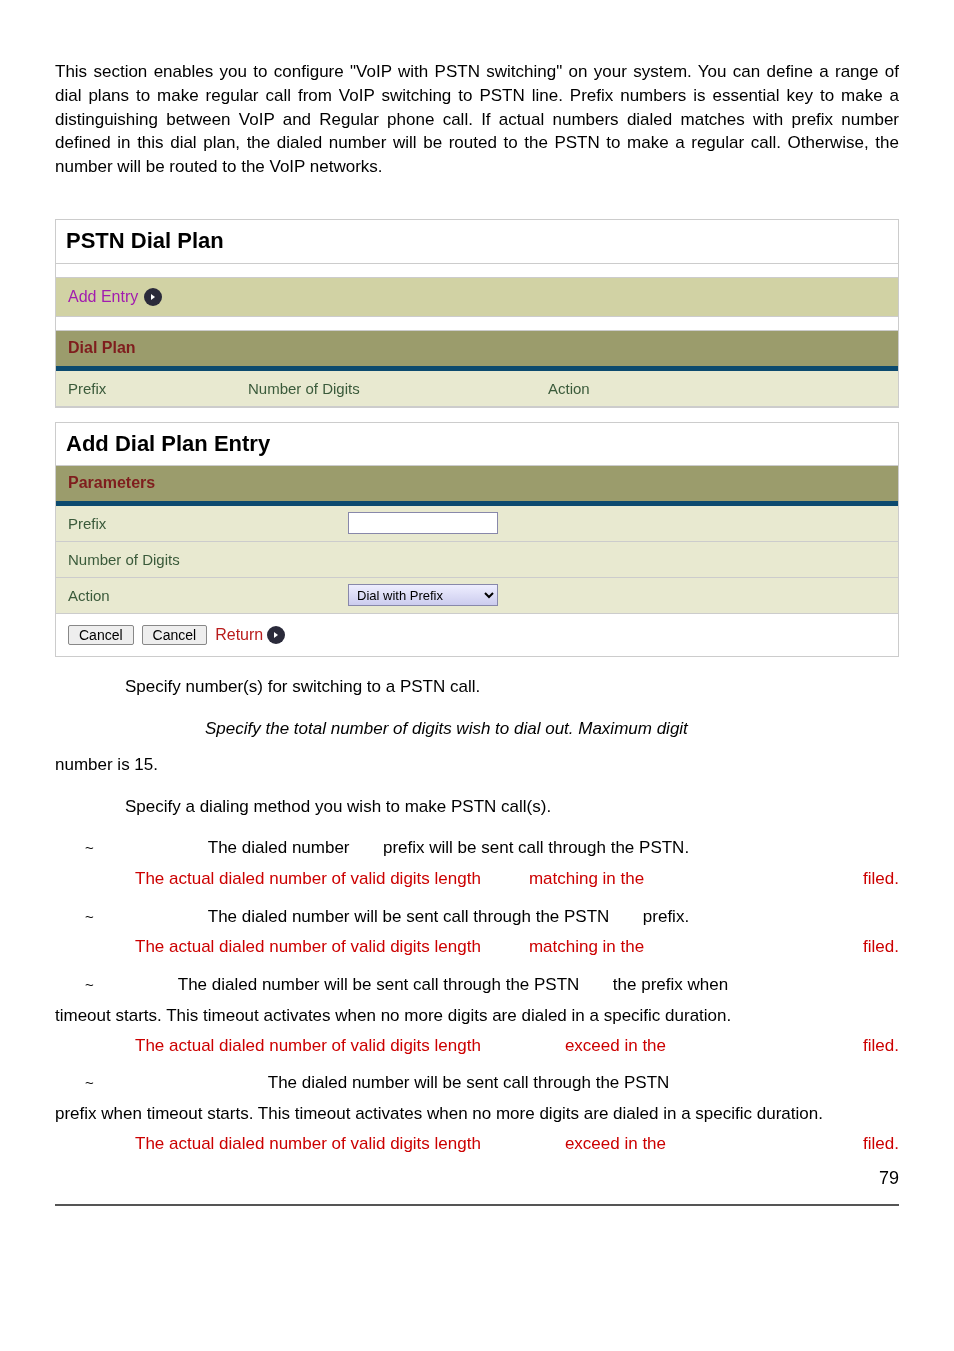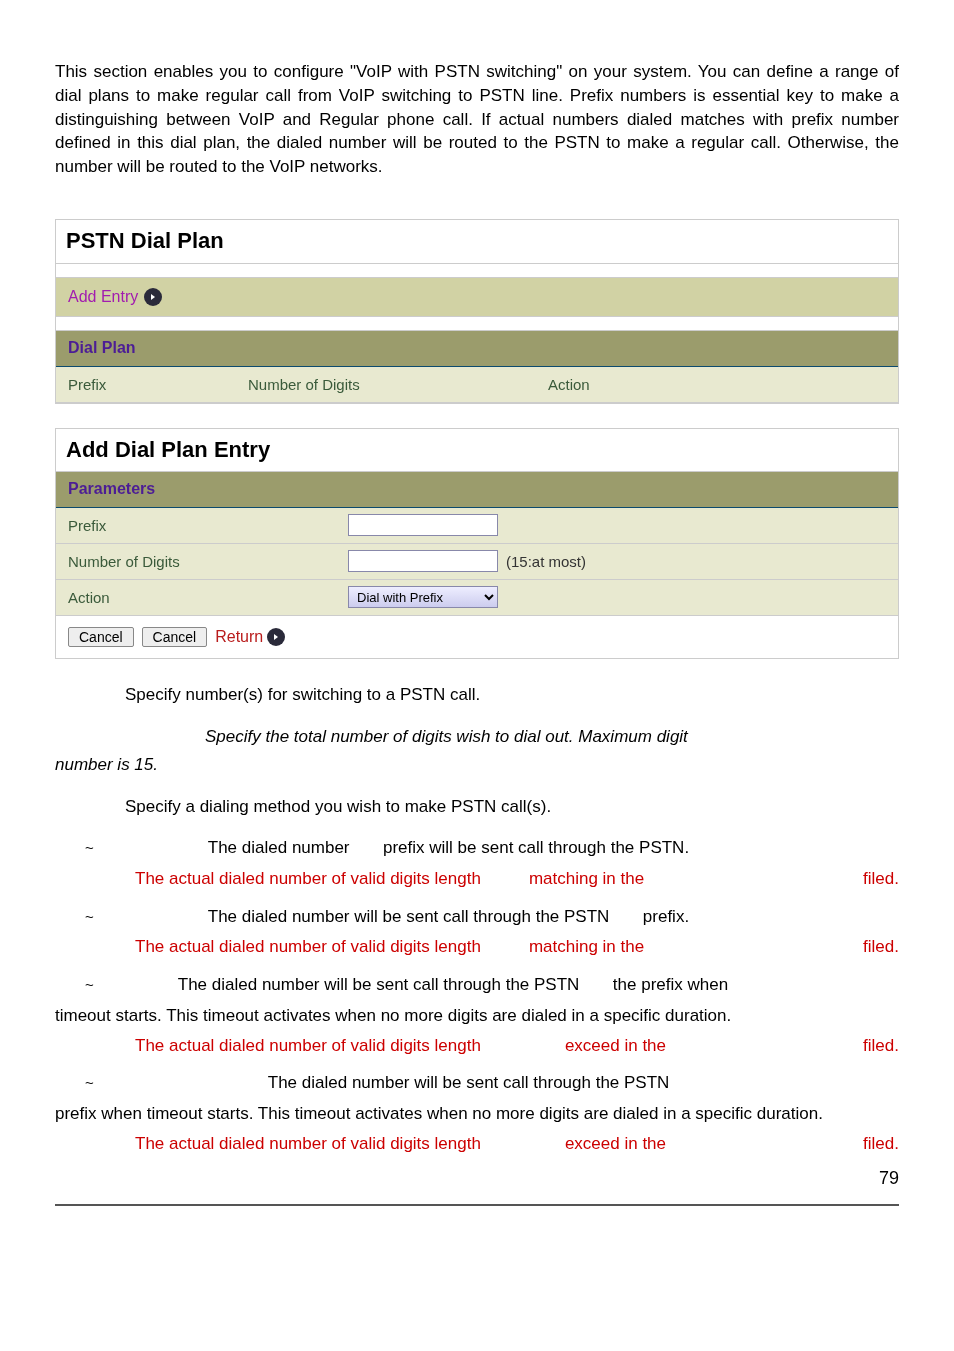--- a/index.html
+++ b/index.html
@@ -6,21 +6,21 @@
     body {
       font-family: Arial, Helvetica, sans-serif;
       background: #fff;
       padding: 60px 55px 20px 55px;
       color: #000;
       width: 954px;
       font-size: 17px;
       line-height: 1.4;
     }
     .intro { text-align: justify; margin-bottom: 40px; }
-    .panel { border: 1px solid #ccc; margin-bottom: 24px; }
+    .panel { border: 1px solid #ccc; margin-bottom: 14px; }
     .panel-title {
       background: #fff;
       font-size: 22px;
       font-weight: bold;
       padding: 6px 10px;
       border-bottom: 1px solid #ccc;
     }
     .spacer-row { height: 14px; background: #fff; border-bottom: 1px solid #ccc; }
     .add-entry-row {
       background: #d1d2a4;
@@ -32,25 +32,25 @@
     }
     .add-entry-row .link { color: #a21caf; font-size: 16px; font-weight: 500; }
     .circle-arrow {
       width: 18px; height: 18px; border-radius: 50%;
       background: #2a2a3a;
       display: inline-flex; align-items: center; justify-content: center;
       color: #fff; font-size: 11px;
     }
     .sub-header {
       background: #9b9c6c;
-      color: #4c1d95;
+      color: #7f1d1d;
       font-weight: bold;
       padding: 6px 12px;
       font-size: 16px;
-      border-bottom: 1px solid #0c4a6e;
+      border-bottom: 5px solid #0c4a6e;
     }
     .table-row {
       display: flex;
       background: #e8e9d0;
       border-bottom: 1px solid #ccc;
     }
     .cell { padding: 7px 12px; font-size: 15px; color: #3a5a3a; }
     .cell-prefix { width: 180px; }
     .cell-number { width: 300px; }
     .cell-action { flex: 1; }
@@ -131,24 +131,20 @@
 
   <div class="params-row">
     <div class="params-label">Prefix</div>
     <div class="params-control">
       <input type="text" value="" style="">
     </div>
   </div>
 
   <div class="params-row">
     <div class="params-label">Number of Digits</div>
-    <div class="params-control">
-      <input type="text" value="" style="">
-      <span class="atmost">(15:at most)</span>
-    </div>
   </div>
 
   <div class="params-row">
     <div class="params-label">Action</div>
     <div class="params-control">
       <select>
         <option>Dial with Prefix</option>
       </select>
     </div>
   </div>
@@ -164,21 +160,21 @@
           </svg>
       </span>
     </span>
   </div>
 </div>
 
 <p class="para">Specify number(s) for switching to a PSTN call.</p>
 
 <div>
   <p style="margin:0 0 0 150px;font-style:italic;">Specify the total number of digits wish to dial out. Maximum digit</p>
-  <p class="para-n0" style="margin-top:4px;font-style:italic;">number is 15.</p>
+  <p class="para-n0" style="margin-top:12px;">number is 15.</p>
 </div>
 
 <p class="para">Specify a dialing method you wish to make PSTN call(s).</p>
 
 <div class="bullet-row">
   <span class="bullet-sym">~</span>
   <div class="bullet-txt" style="margin-left:90px;">
     <span>The dialed number </span><span class="gapspan"></span><span> prefix will be sent call through the PSTN.</span>
   </div>
 </div>

